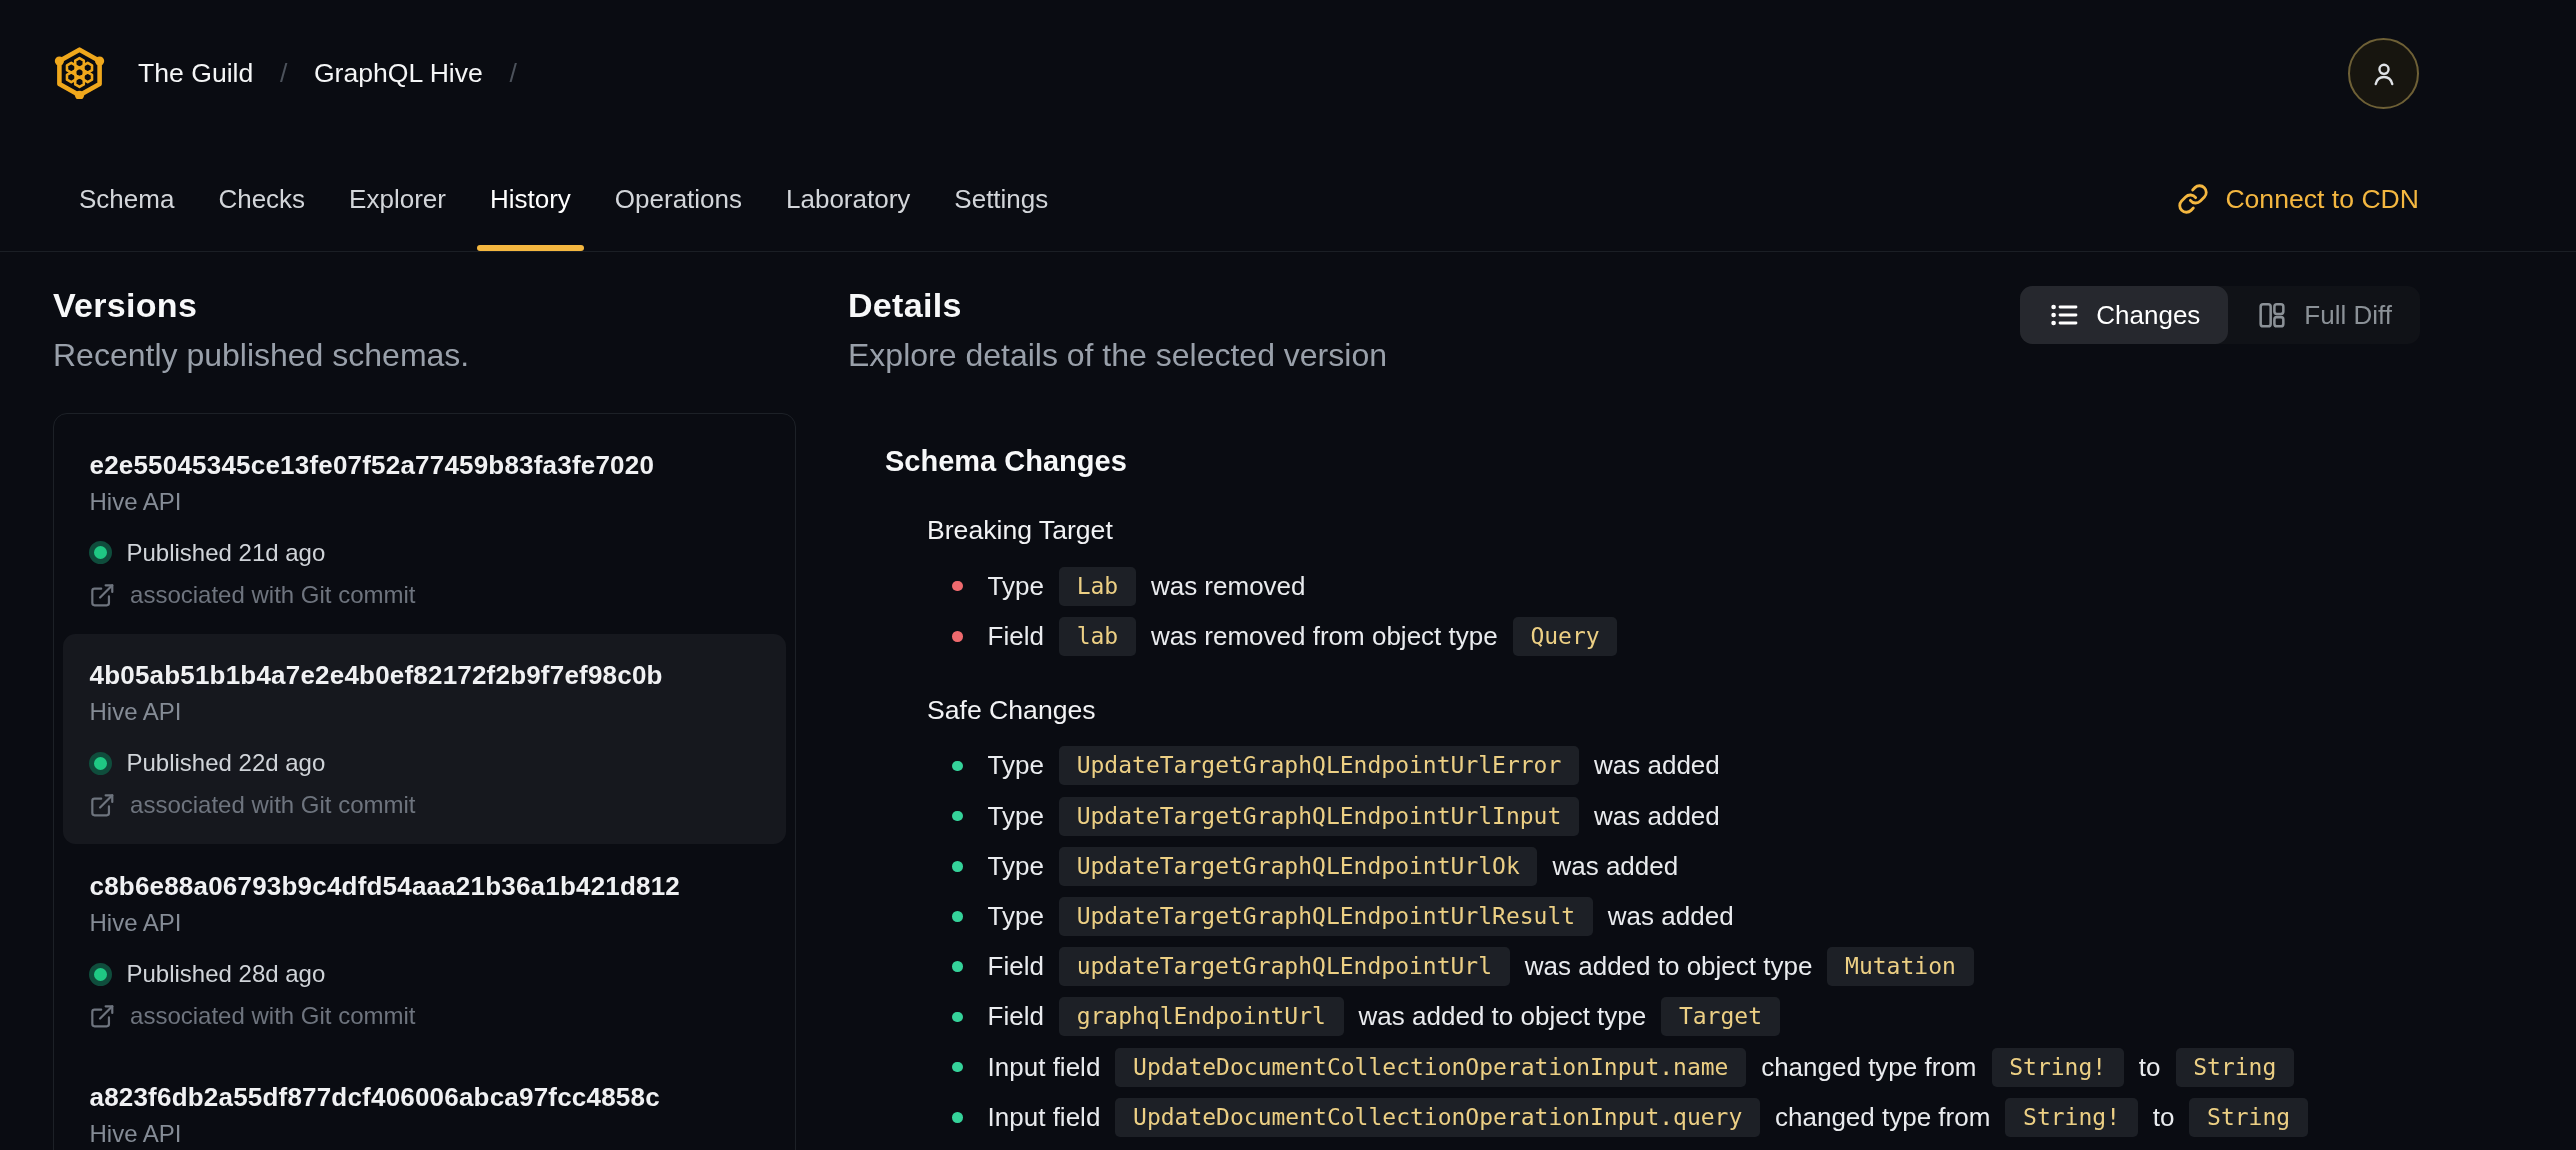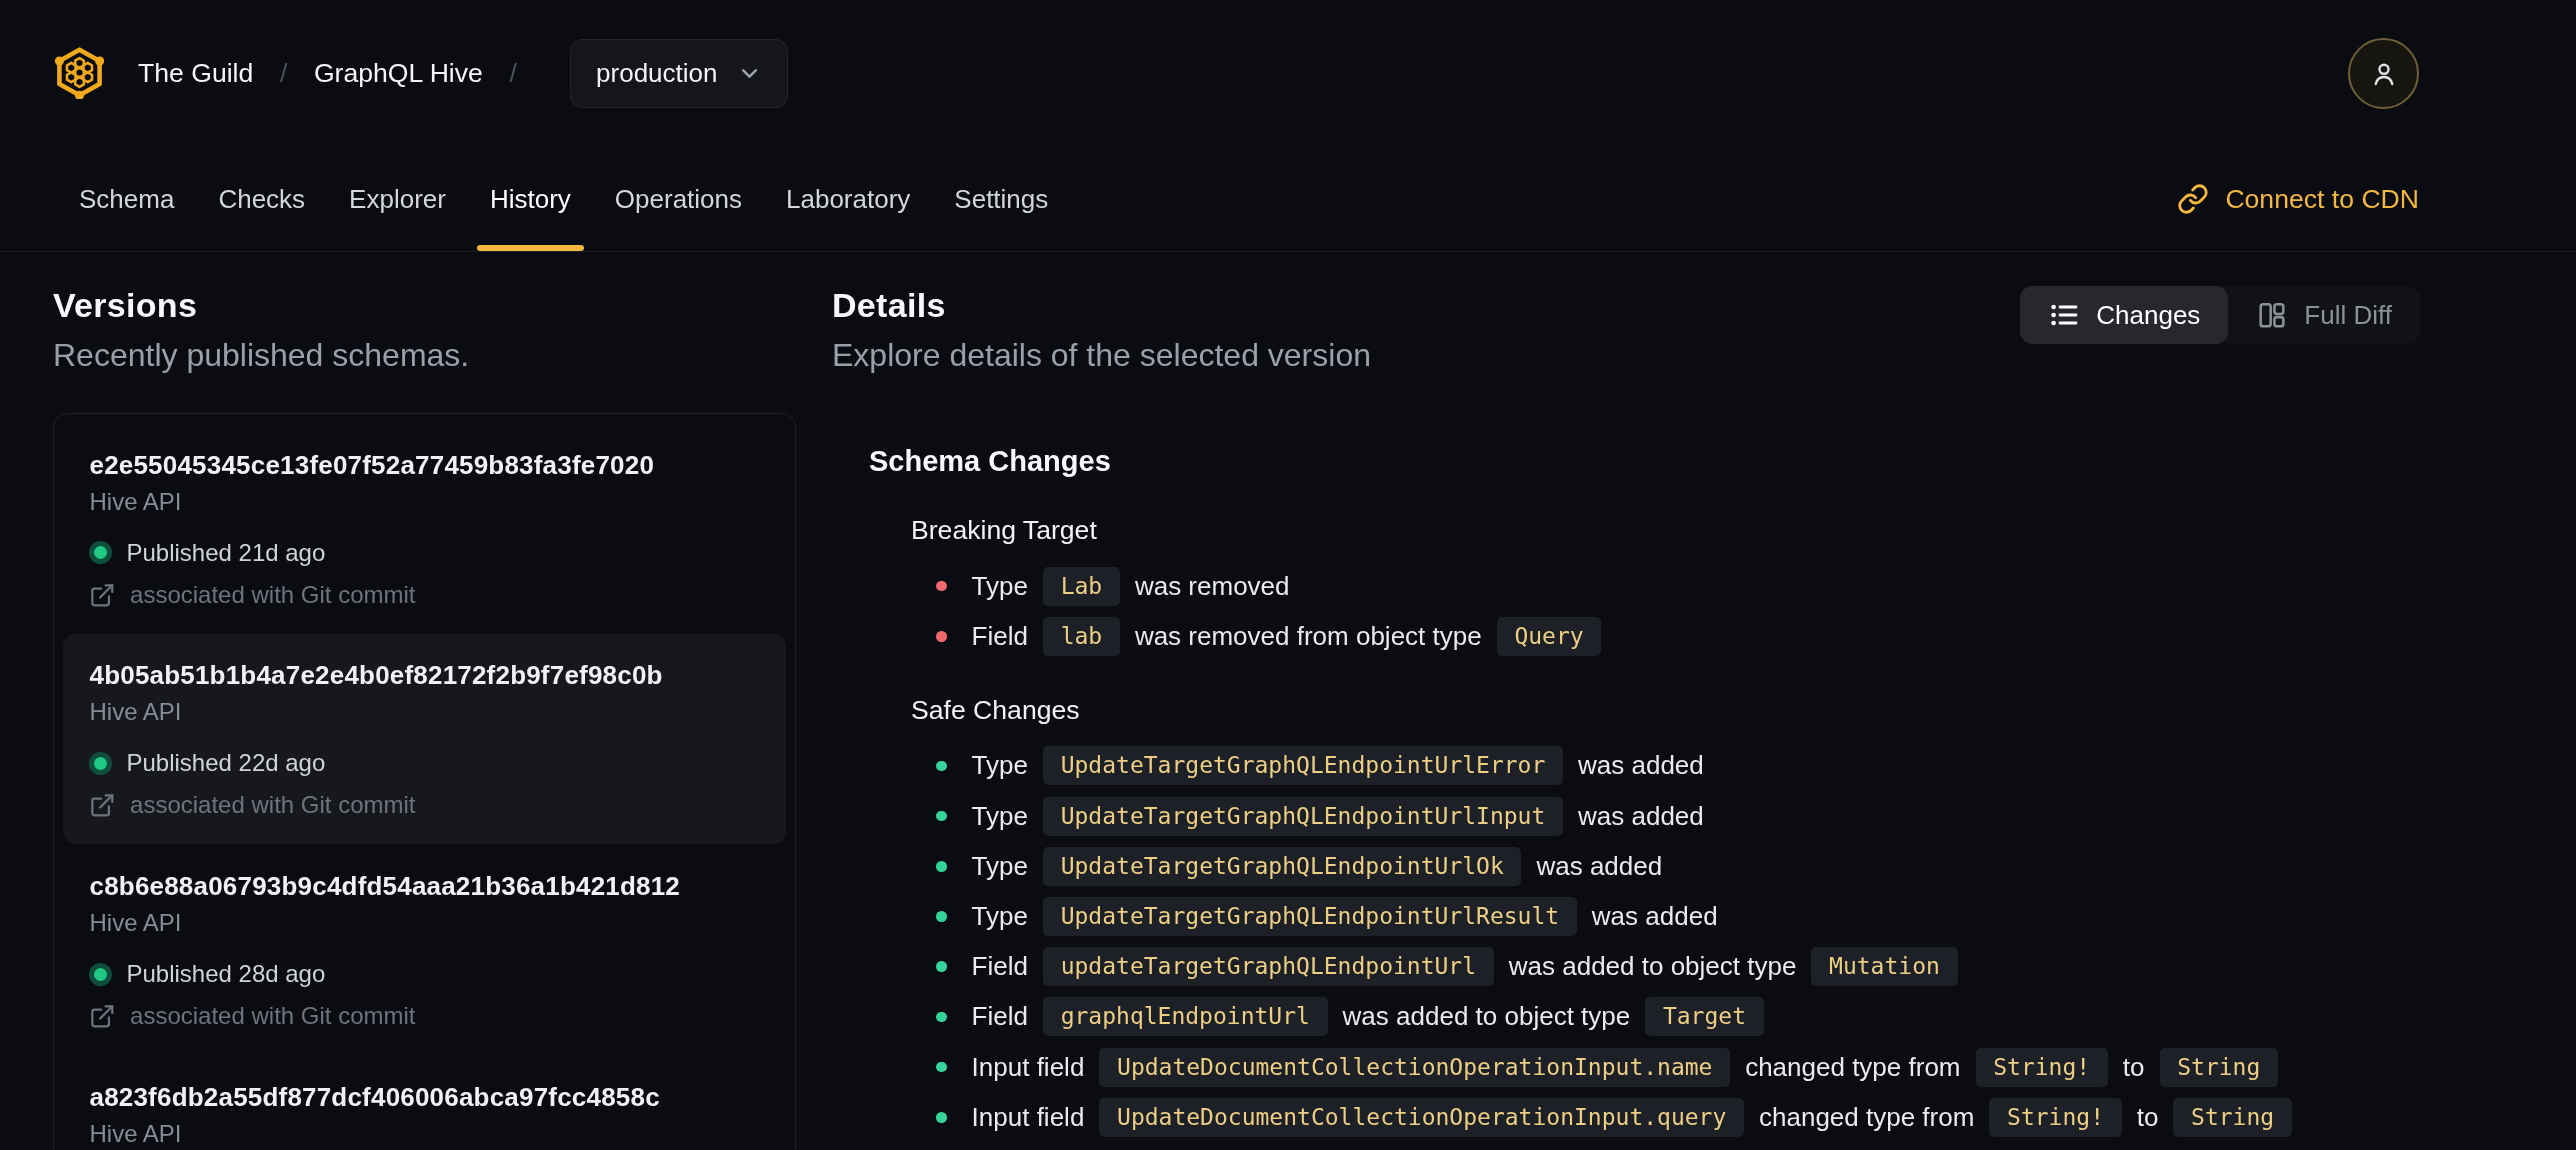--- a/index.html
+++ b/index.html
@@ -40,21 +40,21 @@
   }
   .tab.active { color:#ffffff; font-weight:500; }
   .tab.active::after {
     content:""; position:absolute; left:8.9px; right:8.9px; bottom:0;
     height:6.2px; border-radius:3.5px; background:#f4b740;
   }
   .cdn-link { margin-left:auto; display:flex; align-items:center; gap:16px; color:#f4b740; font-size:26.6px; text-decoration:none; cursor:pointer; }
   .cdn-link svg { width:32px; height:32px; stroke:#f4b740; }
 
   
-  .main { display:flex; gap:36px; padding:34px 156px 16px 53px; flex:1; min-height:0; }
+  .main { display:flex; gap:52px; padding:34px 156px 16px 53px; flex:1; min-height:0; }
   .col-title { font-size:34px; font-weight:700; color:#f7f8f9; letter-spacing:0.3px; }
   .col-sub { font-size:32px; color:#99a0aa; margin-top:12.4px; }
 
   
   .versions-col { width:743px; flex:none; }
   .version-list { margin-top:39px; border:1.8px solid #1d2127; border-radius:14px; padding:8.9px; }
   .version-item { padding:26.6px 26.6px 25px; border-radius:12.4px; cursor:pointer; }
   .version-item.selected { background:#16181e; }
   .v-hash { font-size:26px; font-weight:600; color:#f0f1f3; letter-spacing:0.2px; }
   .v-service { font-size:24px; color:#858c96; margin-top:7px; }
@@ -116,26 +116,20 @@
           <circle cx="51" cy="16.5" r="5"></circle>
           <circle cx="29" cy="54" r="5"></circle>
         </g>
       </svg>
     </a>
     <nav class="crumbs">
       <a class="crumb">The Guild</a>
       <span class="crumb-sep">/</span>
       <a class="crumb">GraphQL Hive</a>
       <span class="crumb-sep">/</span>
-      <button class="target-btn">
-        <span>production</span>
-        <svg width="25" height="25" viewBox="0 0 24 24" fill="none" stroke="#9ca3af" stroke-width="2.4" stroke-linecap="round" stroke-linejoin="round">
-            <polyline points="6 9 12 15 18 9"></polyline>
-          </svg>
-      </button>
     </nav>
     <button class="avatar-btn">
       <svg viewBox="0 0 24 24" fill="none" stroke-width="1.8" stroke-linecap="round">
         <circle cx="12" cy="8.5" r="3.4"></circle>
         <path d="M5.8 19.5c.8-3.4 3.1-5.2 6.2-5.2s5.4 1.8 6.2 5.2"></path>
       </svg>
     </button>
   </header>
 
   <nav class="tabs">

